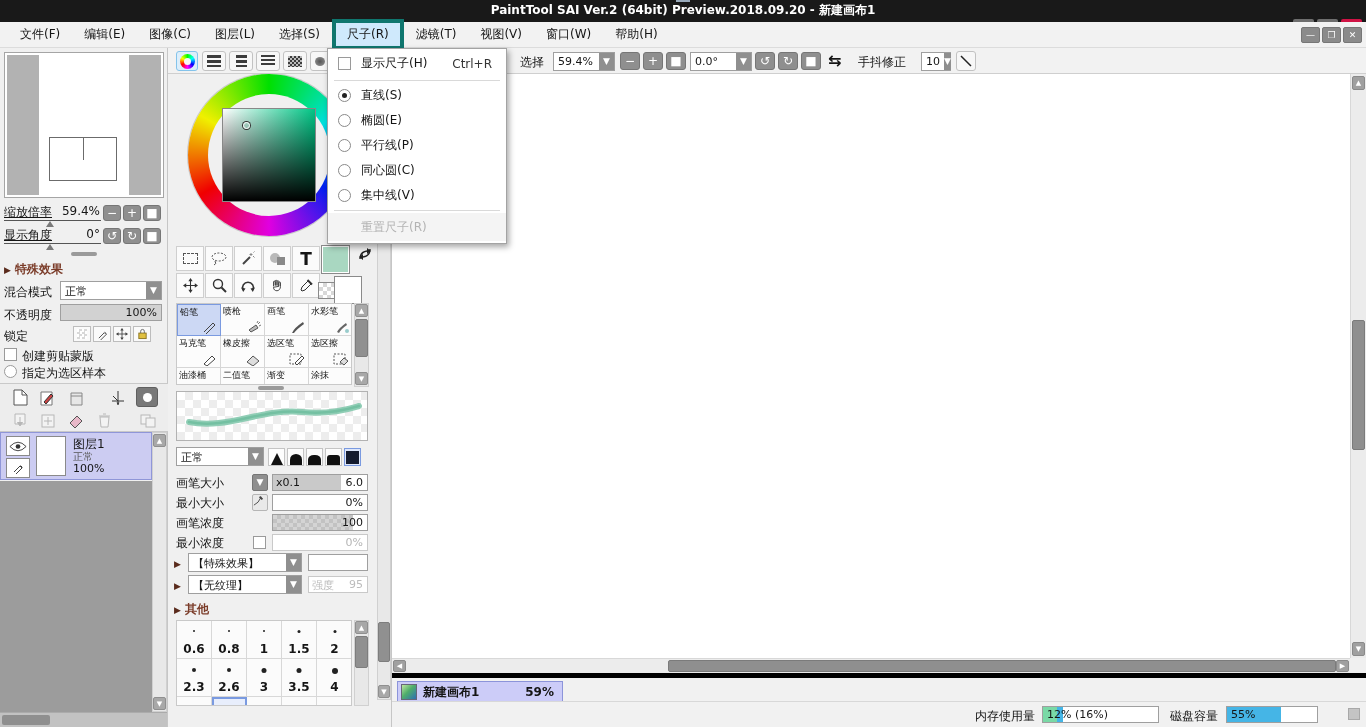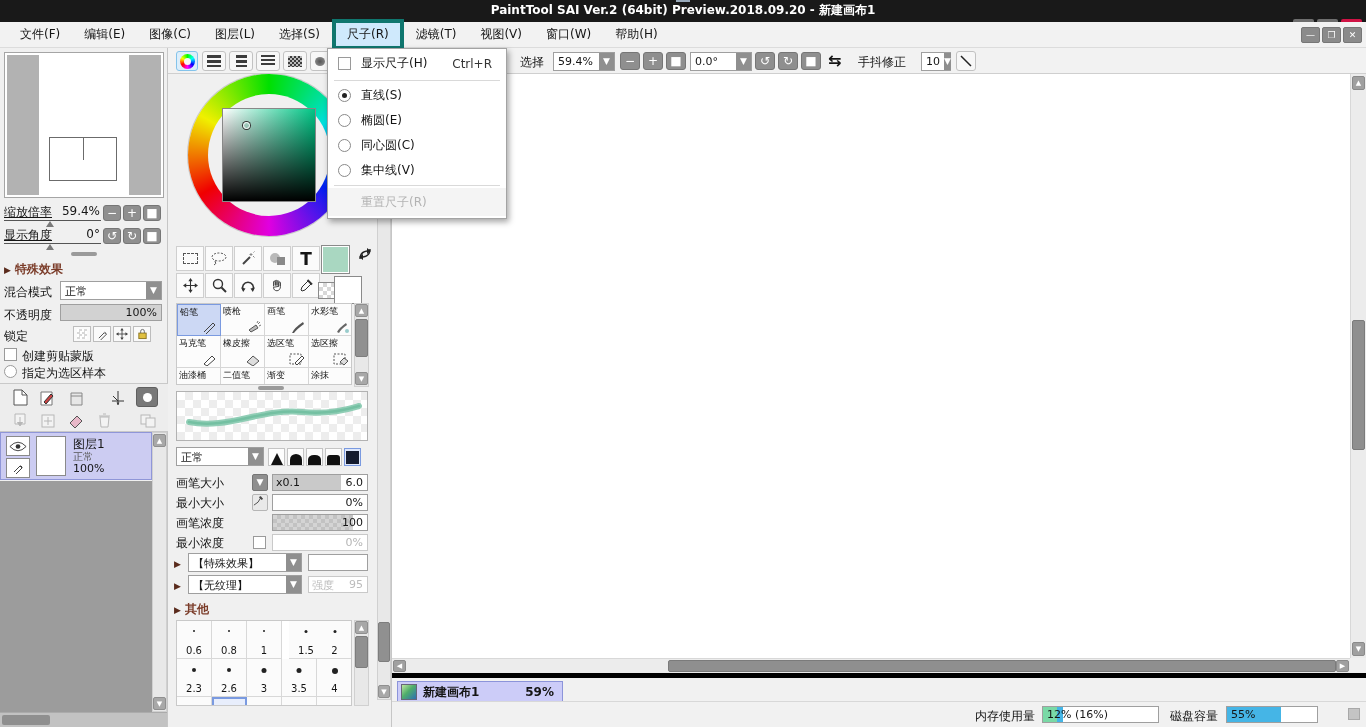--- a/index.html
+++ b/index.html
@@ -157,21 +157,21 @@
   .ddw .val { flex:1; padding:2px 4px; font-size:11px; white-space:nowrap; }
   .ddw .arrow { width:15px; background:#8f8f8f; color:#fff; font-size:9px;
                 line-height:17px; text-align:center; }
   .sizegrid { position:absolute; left:8px; top:546px; width:176px; height:86px;
               overflow:hidden; background:#fff; border:1px solid #c9c9c9; }
   .szcell { position:absolute; width:35px; height:38px; border-right:1px solid #d8d8d8;
             border-bottom:1px solid #d8d8d8; background:#fbfbfb; }
   .szcell .dot { position:absolute; left:50%; top:9px; transform:translateX(-50%);
                  border-radius:50%; background:#222; }
   .szcell .szv { position:absolute; left:0; right:0; bottom:2px; text-align:center;
-                 font-size:10px; font-weight:normal; }
+                 font-size:12px; font-weight:bold; }
   .szcell.sel3 { border:2px solid #7a9ae0; background:#e8eefc; }
 
   
   .canvas { left:392px; top:74px; width:958px; height:584px; background:#fff; }
   .hsb { left:392px; top:658px; width:958px; height:15px; background:#ececec;
          border-top:1px solid #d8d8d8; }
   .vsb { left:1350px; top:74px; width:16px; height:584px; background:#ececec;
          border-left:1px solid #d8d8d8; }
   .sb-btn { position:absolute; background:#a0a0a0; border:1px solid #8a8a8a;
             border-radius:2px; color:#fff; text-align:center; }
@@ -654,21 +654,21 @@
           <div class="szv">0.6</div>
         </div>
       <div class="szcell" style="left:35px;top:0;">
           <div class="dot" style="width:2px;height:2px;"></div>
           <div class="szv">0.8</div>
         </div>
       <div class="szcell" style="left:70px;top:0;">
           <div class="dot" style="width:2px;height:2px;"></div>
           <div class="szv">1</div>
         </div>
-      <div class="szcell" style="left:112px;top:0;">
+      <div class="szcell" style="left:105px;top:0;">
           <div class="dot" style="width:3px;height:3px;"></div>
           <div class="szv">1.5</div>
         </div>
       <div class="szcell" style="left:140px;top:0;border-right:none;">
           <div class="dot" style="width:3px;height:3px;"></div>
           <div class="szv">2</div>
         </div>
       <div class="szcell" style="left:0;top:38px;">
           <div class="dot" style="width:4px;height:4px;"></div>
           <div class="szv">2.3</div>
@@ -712,20 +712,24 @@
       <span class="rm-shortcut">Ctrl+R</span>
     </div>
     <div class="rm-sep"></div>
     <div class="rm-row">
       <div class="rm-radio on"></div>
       <span>直线(S)</span>
     </div>
     <div class="rm-row">
       <div class="rm-radio"></div>
       <span>椭圆(E)</span>
+    </div>
+    <div class="rm-row">
+      <div class="rm-radio"></div>
+      <span>平行线(P)</span>
     </div>
     <div class="rm-row">
       <div class="rm-radio"></div>
       <span>同心圆(C)</span>
     </div>
     <div class="rm-row">
       <div class="rm-radio"></div>
       <span>集中线(V)</span>
     </div>
     <div class="rm-sep"></div>

